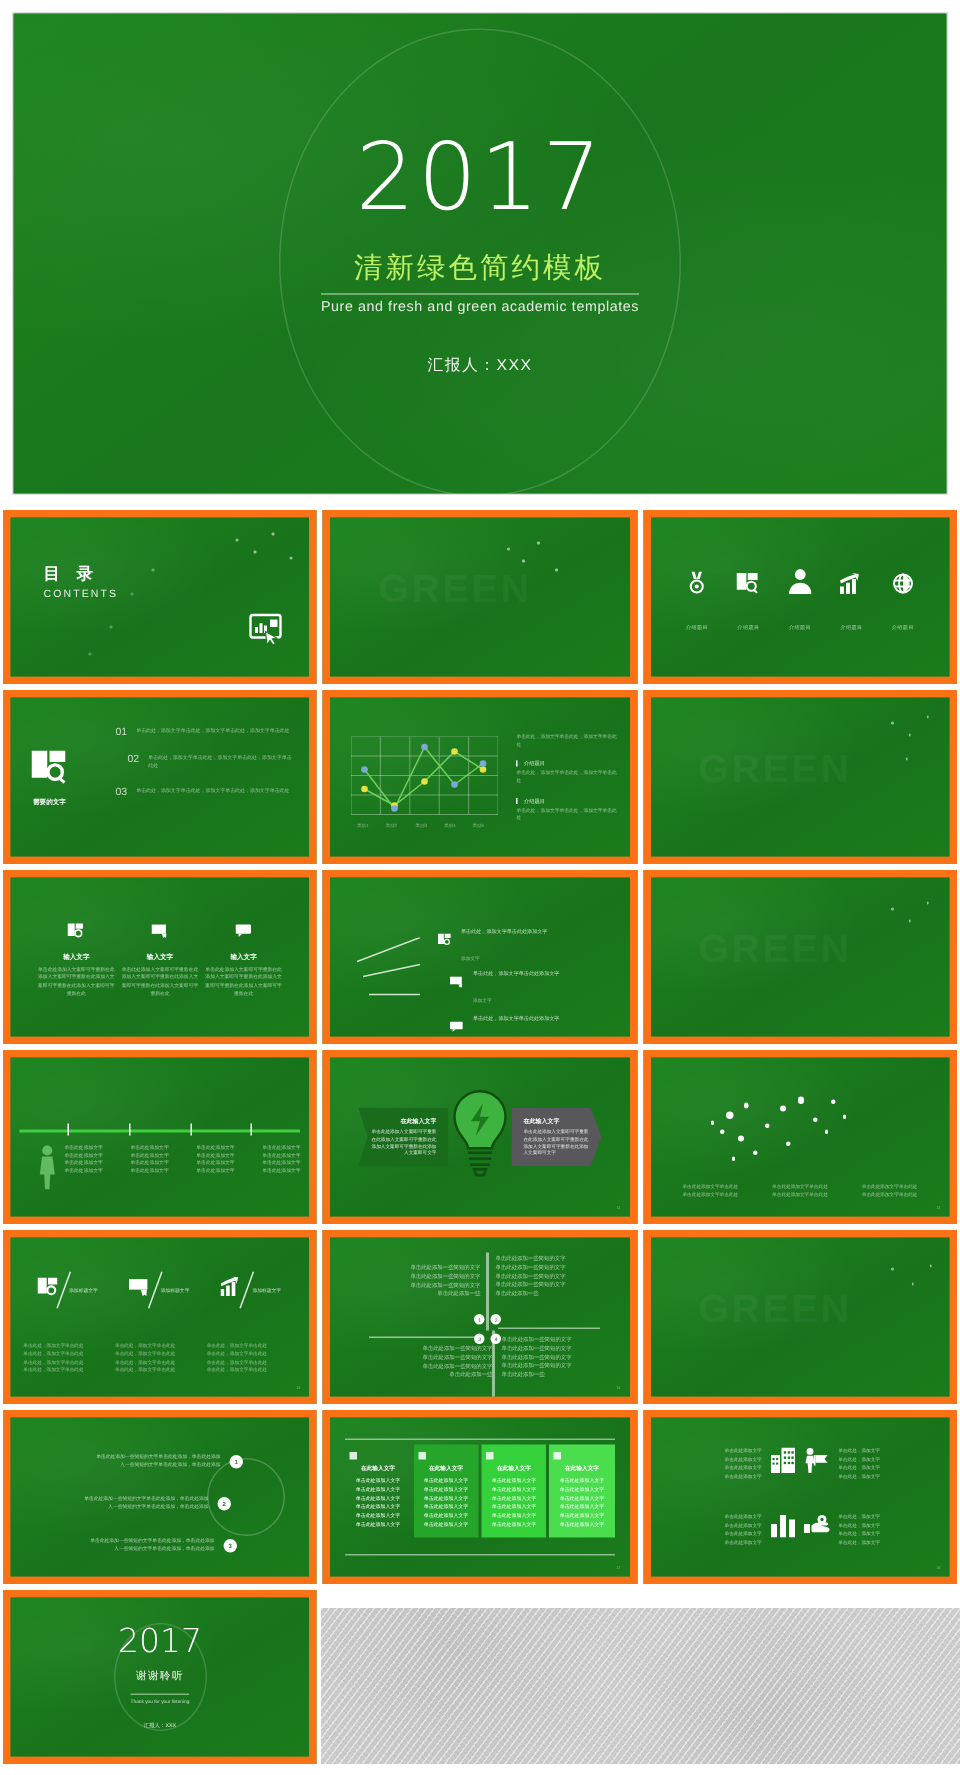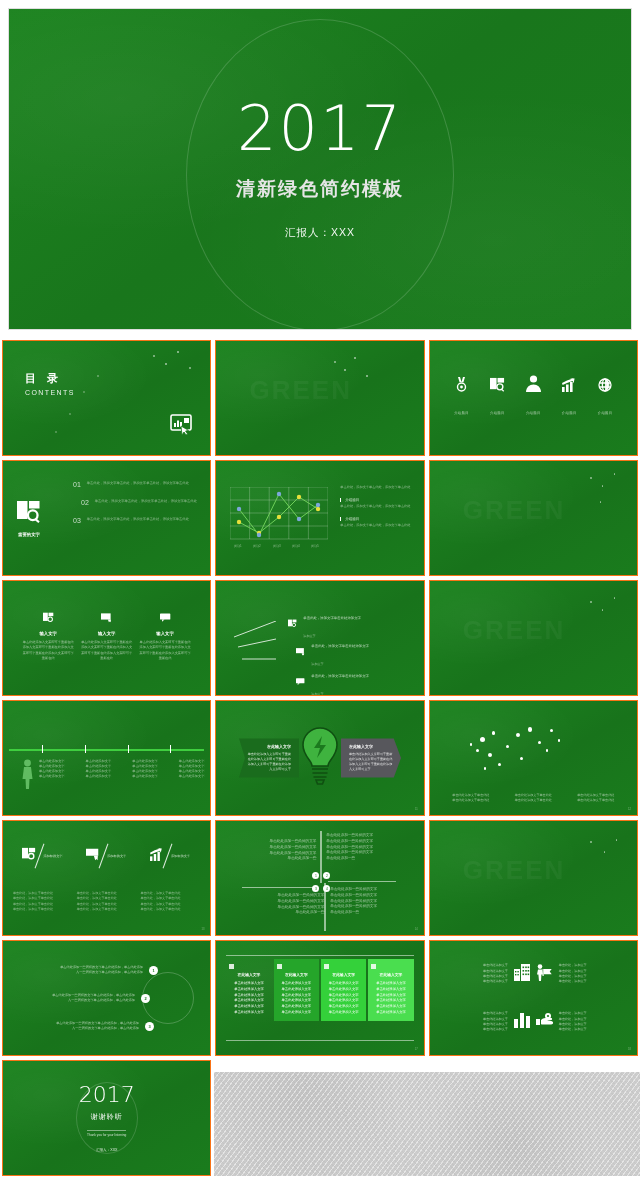--- a/index.html
+++ b/index.html
@@ -37,22 +37,22 @@
     position:absolute; left:0; right:0; top:50%;
     transform: translateY(-50%);
     text-align:center;
   }
   .hero-year {
     font-size: 62px; font-weight: 300; color:#ffffff;
     letter-spacing: 2px; line-height: 1; margin-bottom: 16px;
     font-family: "DejaVu Sans", sans-serif;
   }
   .hero-title {
-    font-size: 19px; color:#e5e5e5; letter-spacing: 2px;
-    font-weight: 700; margin-bottom: 3px;
+    font-size: 19px; color:#bef264; letter-spacing: 2px;
+    font-weight: 400; margin-bottom: 3px;
   }
   .hero-sub {
     display:inline-block;
     font-size: 9.5px; color: rgba(255,255,255,.88);
     letter-spacing: .4px;
     border-top: 1px solid rgba(255,255,255,.5);
     padding-top: 3px;
   }
   .hero-author {
     margin-top: 24px; font-size: 10.5px;
@@ -65,21 +65,21 @@
     width:640px; height:845px;
     display:grid;
     grid-template-columns: repeat(3, 1fr);
     grid-auto-rows: 120px;
     gap: 0px;
   }
   .cellwrap { padding: 2px; }
   .slide {
     position:relative; width:100%; height:100%;
     background:#1b7a1e; overflow:hidden;
-    border: 1px solid #f97316;
+    border: 5px solid #f97316;
   }
   .sbg {
     position:absolute; inset:0;
     background:
       radial-gradient(ellipse at 22% 30%, rgba(255,255,255,.04), rgba(255,255,255,0) 45%),
       linear-gradient(150deg,#1d8420 0%,#18731b 55%,#1a7c1d 100%);
   }
   .empty-cell { background:#ffffff; }
 
   
@@ -206,20 +206,21 @@
 <body>
 
 <div class="page">
 
   <div class="hero">
     <div class="hero-bg"></div>
     <div class="hero-ring"></div>
     <div class="hero-inner">
       <div class="hero-year">2017</div>
       <div class="hero-title">清新绿色简约模板</div>
+      <div><span class="hero-sub">Pure and fresh and green academic templates</span></div>
       <div class="hero-author">汇报人：XXX</div>
     </div>
   </div>
 
   <div class="grid">
 
     <div class="cellwrap">
         <div class="slide s-contents">
       <div class="sbg"></div>
       <div class="dotfield">

